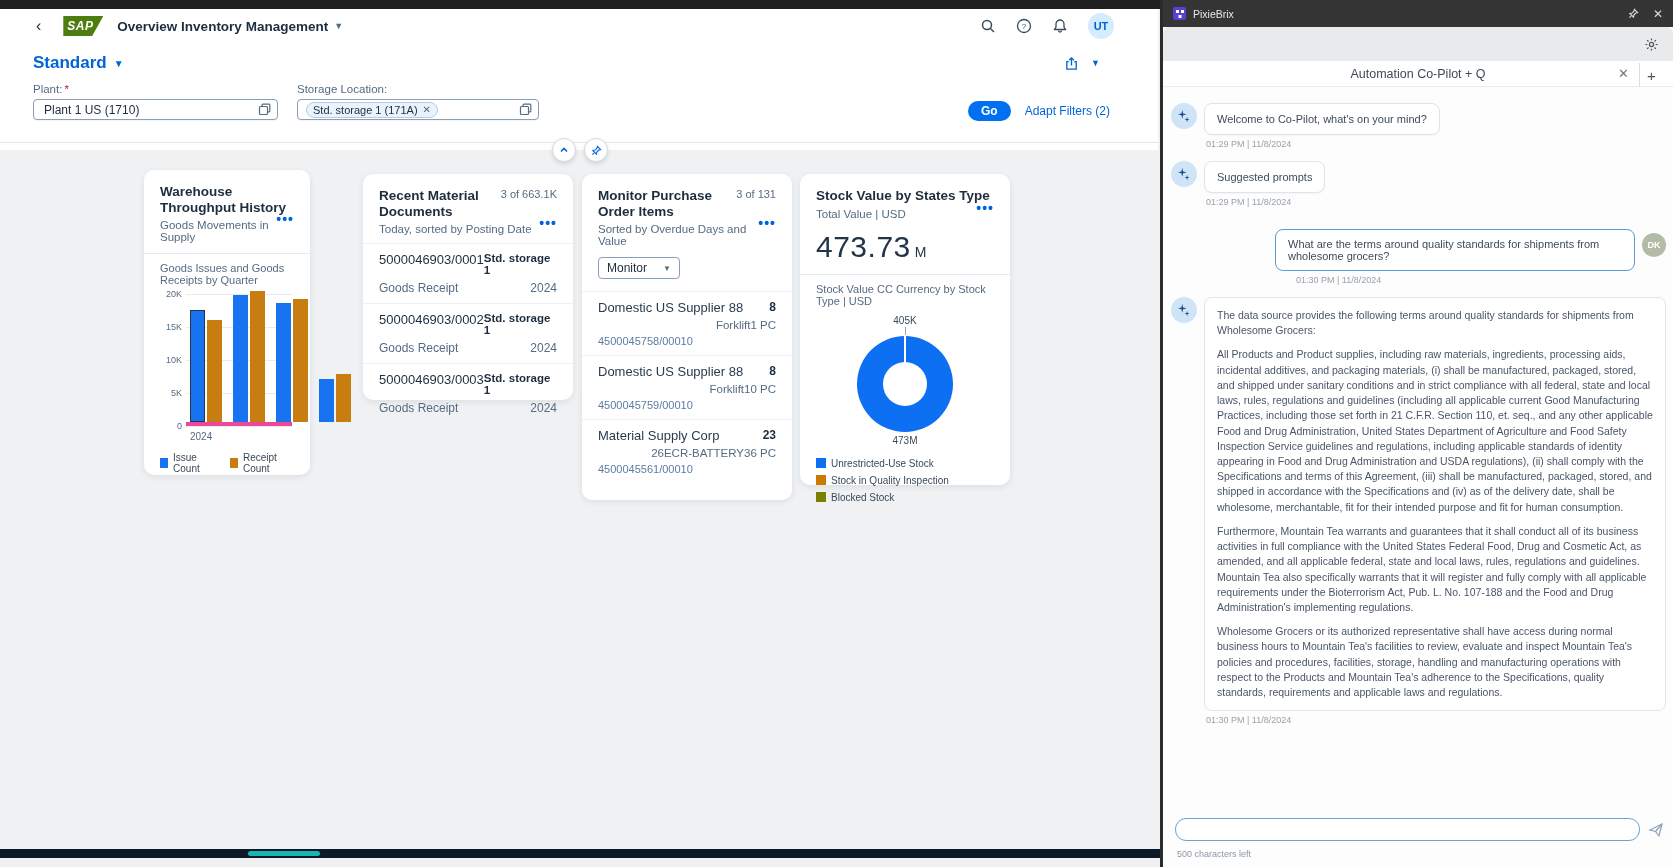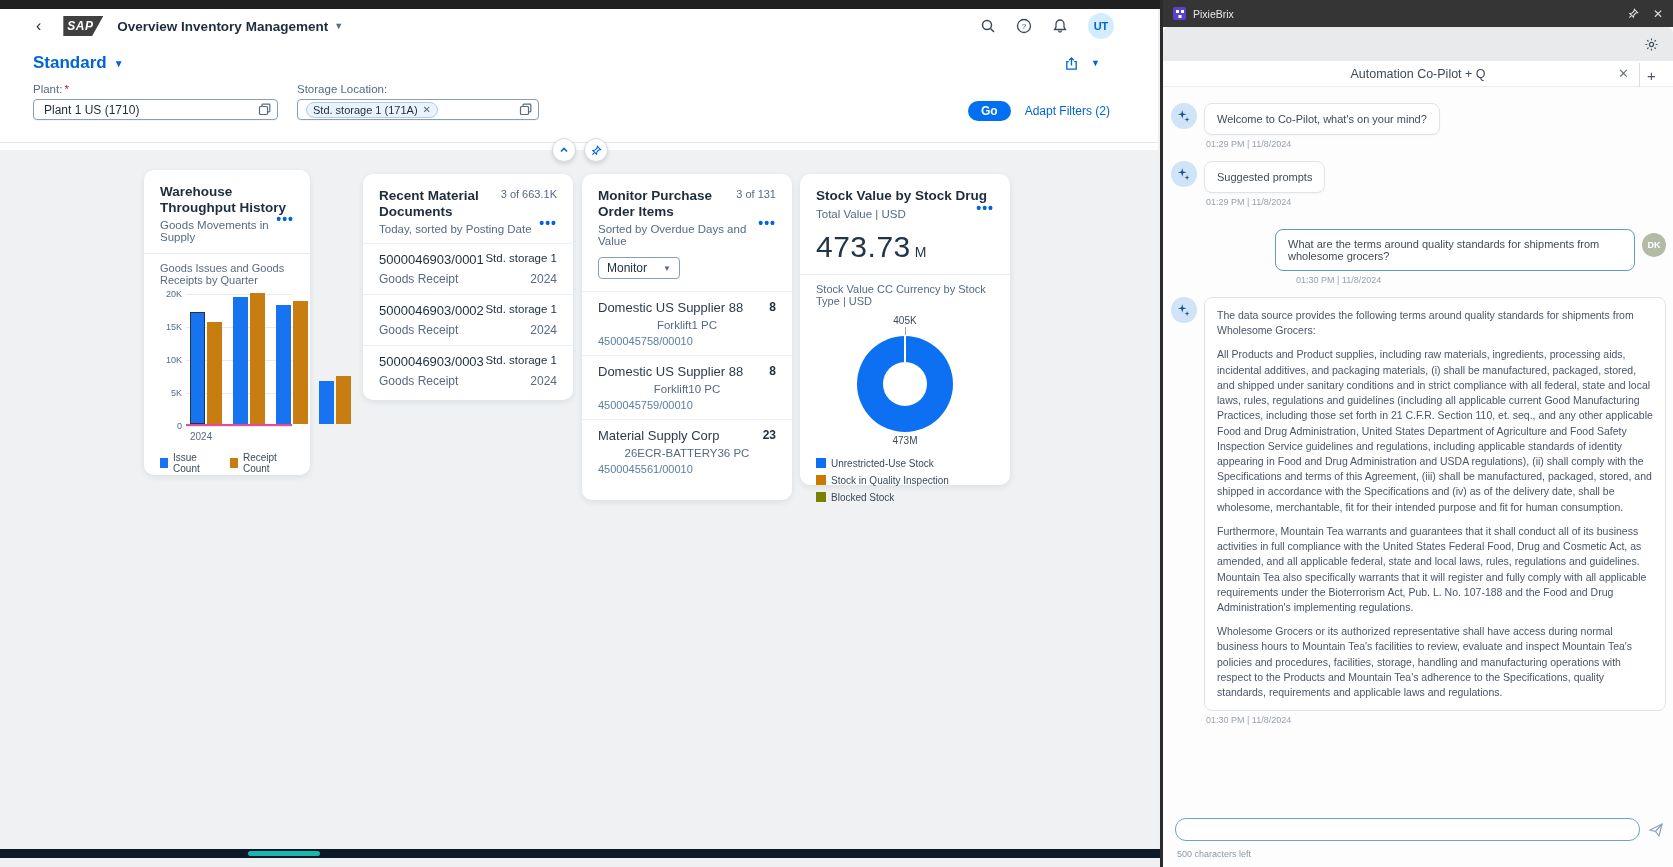--- a/index.html
+++ b/index.html
@@ -7,21 +7,21 @@
   body { font-family:"Liberation Sans", sans-serif; }
   .stage { position:relative; width:1673px; height:867px; overflow:hidden; background:#eef0f2; }
 
   
   .topstrip { position:absolute; left:0; top:0; width:1673px; height:9px; background:#202020; z-index:5; }
 
   
   .app { position:absolute; left:0; top:9px; width:1158px; height:849px; background:#fff; }
   .shellbar { position:relative; height:34px; background:#fff; display:flex; align-items:center; padding:0 16px 0 36px; }
   .back { color:#1d2d3e; font-size:16px; margin-right:22px; cursor:pointer; }
-  .saplogo { width:40px; height:20px; background:#404040; clip-path:polygon(0 0,100% 0,72% 100%,0 100%); display:flex; align-items:center; padding-left:4px; margin-right:14px; }
+  .saplogo { width:40px; height:20px; background:#4d7c0f; clip-path:polygon(0 0,100% 0,72% 100%,0 100%); display:flex; align-items:center; padding-left:4px; margin-right:14px; }
   .saplogo span { color:#fff; font-weight:bold; font-style:italic; font-size:12px; letter-spacing:.5px; }
   .apptitle { font-size:13.5px; font-weight:700; color:#1d2d3e; }
   .chev { font-size:9px; color:#556b82; margin-left:6px; }
   .shell-right { margin-left:auto; display:flex; align-items:center; gap:20px; margin-right:28px; }
   .sicon { width:16px; height:16px; color:#3a4a5a; }
   .avatar { width:26px; height:26px; border-radius:50%; background:#d4ecff; color:#0064d9; font-size:11px; font-weight:700; display:flex; align-items:center; justify-content:center; }
 
   .variant-row { display:flex; align-items:center; padding:10px 30px 4px 33px; background:#fff; }
   .variant { font-size:17px; font-weight:700; color:#0064d9; }
   .variant-chev { color:#0064d9; font-size:10px; margin-left:7px; }
@@ -50,40 +50,40 @@
   .c-sub { font-size:11.5px; color:#556b82; margin-top:4px; }
   .c-count { font-size:11px; color:#556b82; white-space:nowrap; }
   .ovfl { color:#0064d9; font-size:14px; font-weight:700; letter-spacing:1px; line-height:8px; cursor:pointer; text-align:right; }
   .headrow { display:flex; justify-content:space-between; align-items:flex-start; }
   .kpi { font-size:30px; font-weight:400; color:#223548; margin-top:10px; letter-spacing:.5px; }
   .kpi .unit { font-size:14px; color:#223548; margin-left:4px; }
   .cdivider { height:1px; background:#e8ebee; margin:10px -16px 8px -16px; }
   .chart-title { font-size:11px; color:#556b82; margin-bottom:8px; }
 
   
-  .plot { position:relative; height:132px; margin-left:26px; margin-right:2px; border-bottom:2px solid #ec4899; }
+  .plot { position:relative; height:132px; margin-left:26px; margin-right:2px; border-bottom:4px solid #ec4899; }
   .gridline { position:absolute; left:0; right:0; height:1px; background:#e8ebee; }
   .gl-label { position:absolute; left:-26px; transform:translateY(-50%); font-size:9px; color:#556b82; width:22px; text-align:right; }
   .groups { position:absolute; left:4px; right:0; bottom:0; display:flex; gap:11px; align-items:flex-end; height:132px; }
   .group { display:flex; gap:2px; align-items:flex-end; }
   .vbar { width:15px; }
   .group:first-child .vbar:first-child { outline:1.5px solid #223548; outline-offset:-1px; }
   .x-label { font-size:10px; color:#556b82; margin:5px 0 0 30px; }
   .legend { display:flex; gap:14px; margin-top:10px; }
   .litem { display:flex; align-items:center; gap:5px; font-size:10px; color:#3a4a5a; }
   .swatch { width:10px; height:10px; }
 
   
   .li-sep { height:1px; background:#edf0f2; margin:8px -16px; }
   .doc-row1 { display:flex; justify-content:space-between; font-size:13px; color:#1d2d3e; margin-top:2px; }
-  .doc-loc { font-size:11.5px; font-weight:400; }
+  .doc-loc { font-size:11.5px; font-weight:700; }
   .doc-row2 { display:flex; justify-content:space-between; font-size:12px; color:#556b82; margin-top:5px; }
   .po-row1 { display:flex; justify-content:space-between; font-size:13px; color:#2b3b4d; }
   .po-num { font-weight:700; font-size:12px; color:#1d2d3e; }
-  .po-row2 { display:flex; justify-content:center; font-size:11.5px; color:#556b82; margin-top:4px; }
+  .po-row2 { display:flex; justify-content:flex-end; font-size:11.5px; color:#556b82; margin-top:4px; }
   .po-doc { font-size:11px; color:#5b7da1; margin-top:4px; }
   .dropdown { width:82px; height:22px; border:1px solid #889fb7; border-radius:4px; display:flex; align-items:center; justify-content:space-between; padding:0 8px; font-size:12px; color:#1d2d3e; margin-top:10px; cursor:pointer; background:#fff; }
 
   
   .donut-wrap { position:relative; text-align:center; margin-top:2px; }
   .d-label { font-size:10px; color:#3a4a5a; }
   .leader { width:1px; height:8px; background:#9aa7b3; margin:1px auto; }
   .donut { position:relative; width:96px; height:96px; border-radius:50%; margin:0 auto; }
   .donut::before { content:""; position:absolute; left:50%; top:0; width:2px; height:26px; background:#fff; transform:translateX(-50%); }
   .donut-hole { position:absolute; left:26px; top:26px; width:44px; height:44px; border-radius:50%; background:#fff; }
@@ -364,21 +364,21 @@
             </div>
           <div class="po-row2">
               <span>26ECR-BATTERY</span>
               <span>36 PC</span>
             </div>
           <div class="po-doc">4500045561/00010</div>
         </div>
       </div>
 
       <div class="card" style="left:800px; top:24px; width:210px; height:311px">
-        <div class="c-title">Stock Value by Stock Drug</div>
+        <div class="c-title">Stock Value by States Type</div>
         <div class="headrow">
           <div class="c-sub">Total Value | USD</div>
           <div class="ovfl">•••</div>
         </div>
         <div class="kpi"><span>473.73</span><span class="unit">M</span></div>
         <div class="cdivider"></div>
         <div class="chart-title">Stock Value CC Currency by Stock Type | USD</div>
         <div class="donut-wrap">
           <div class="d-label">405K</div>
           <div class="leader"></div>

